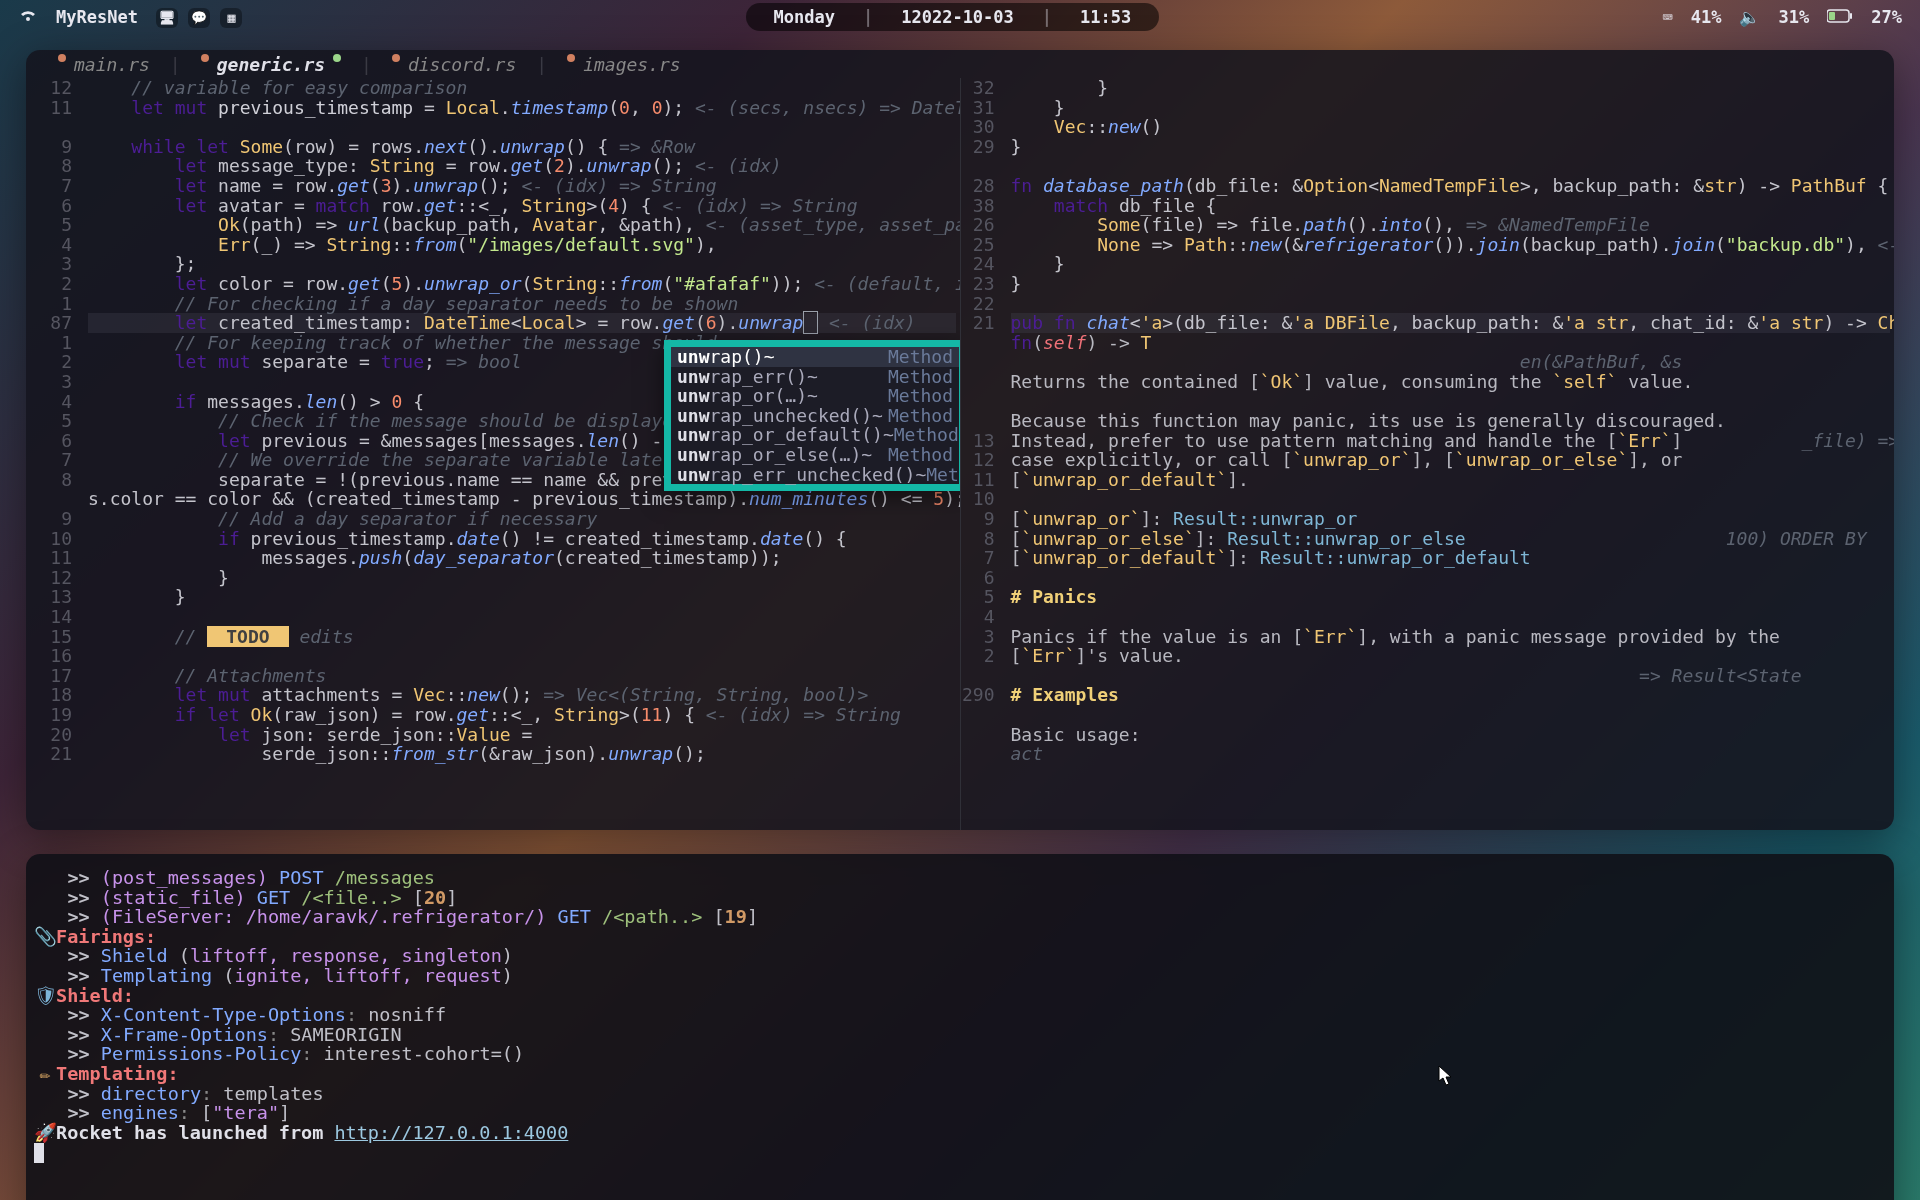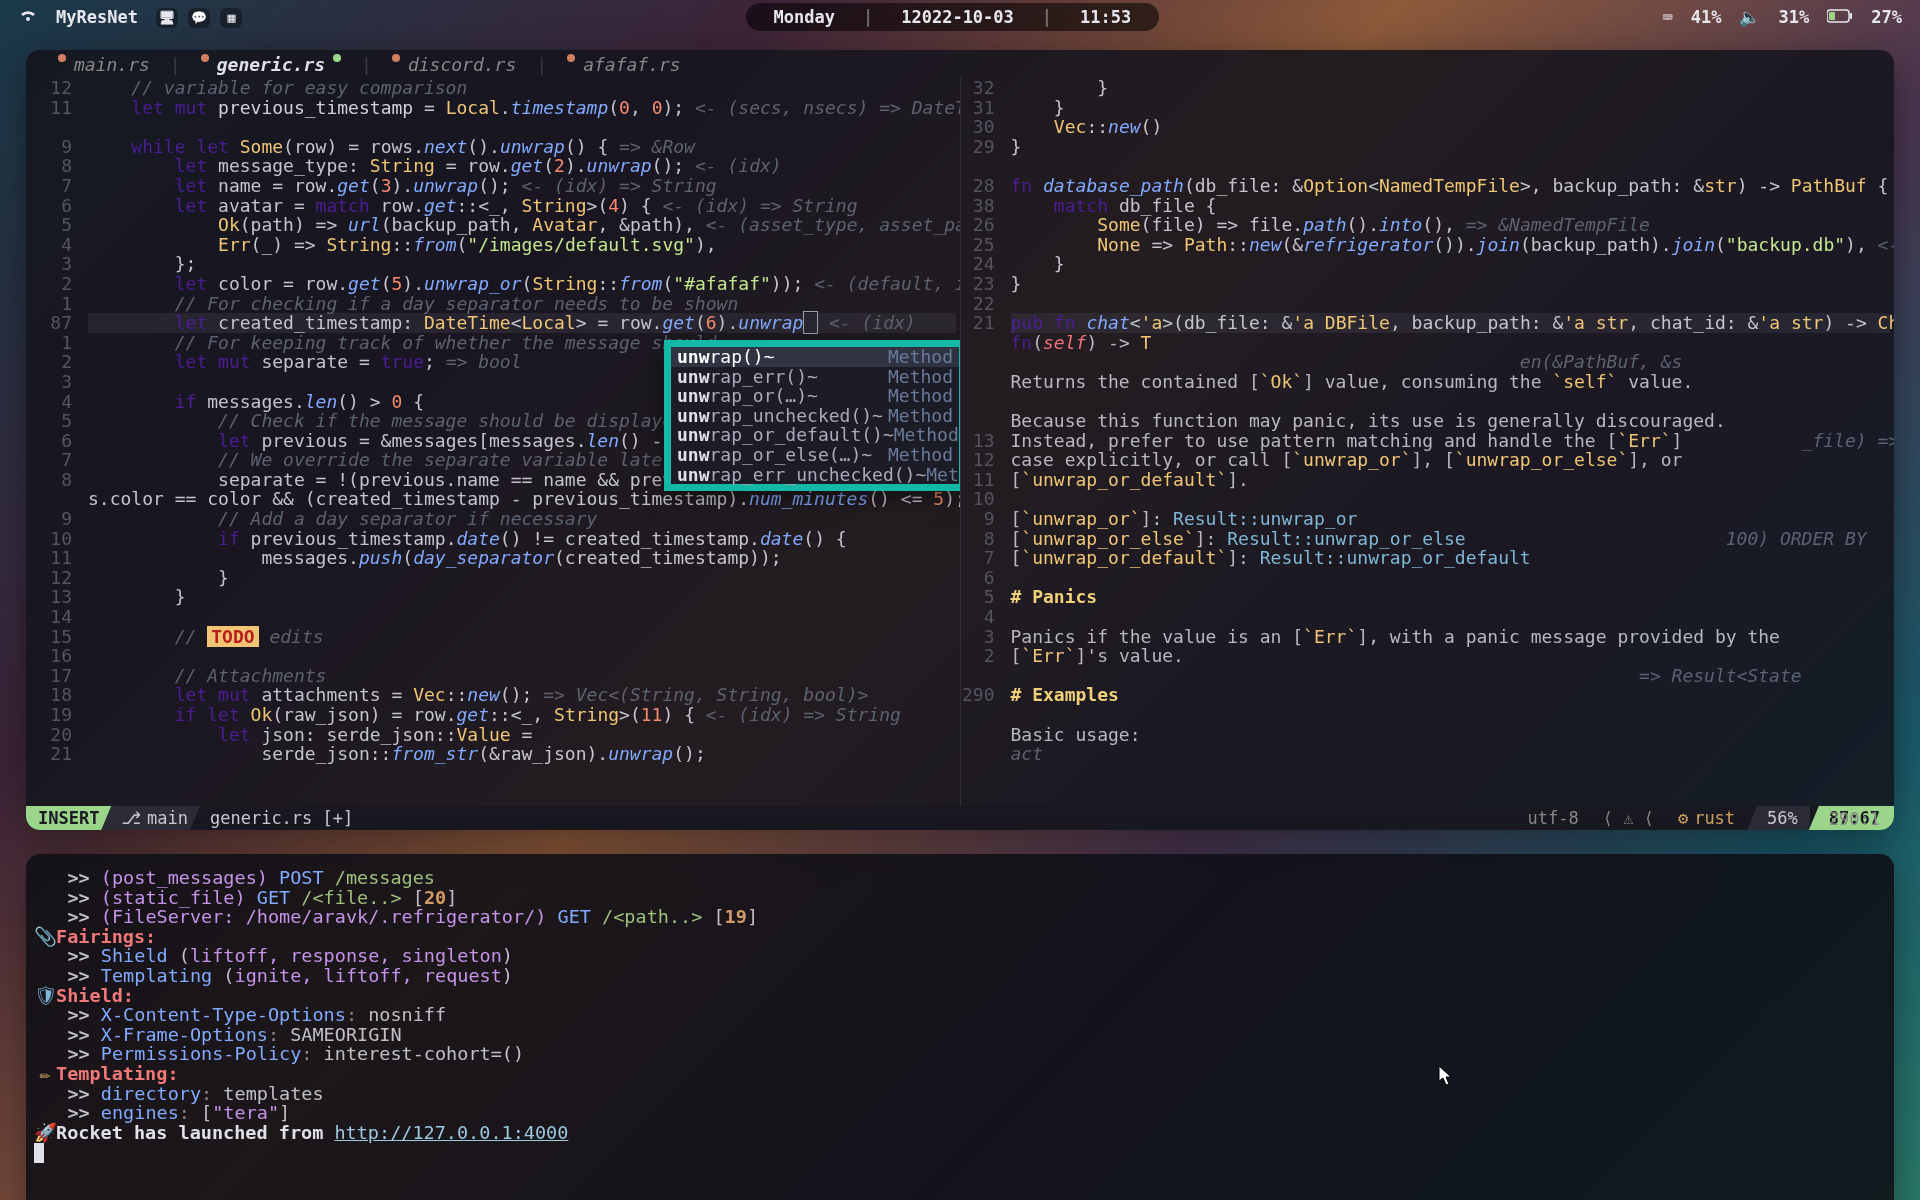--- a/index.html
+++ b/index.html
@@ -94,21 +94,21 @@
     color:#c4c4cc;
   }
   .kw { color:#4c1d95; }
   .fn { color:#82aaff; font-style: italic; }
   .ty { color:#f0c674; }
   .str { color:#c3e88d; }
   .num { color:#f78c6c; }
   .com { color:#5c6370; font-style: italic; }
   .hint { color:#5c6370; font-style: italic; }
   .mut { color:#f07178; font-style: italic; }
-  .todo { background:#f0c674; color:#b91c1c; font-weight:700; padding:0 4px;}
+  .todo { background:#f0c674; color:#404040; font-weight:700; padding:0 19px;}
   .ident { color:#d0d0d8; }
   .cursor-box { border:1px solid #9aa0aa; padding:0 1px;}
   .hl-line { background: rgba(80,80,95,.25); }
 
   
   .popup {
     position:absolute;
     left: 638px; top: 262px;
     width: 302px;
     background: #1c1c26;
@@ -248,21 +248,21 @@
         <span class="mod-dot"></span>
       </div>
       <span class="tab-sep">|</span>
       <div class="tab">
         <span class="dot" style="background: rgb(208, 128, 96);"></span>
         <span>discord.rs</span>
       </div>
       <span class="tab-sep">|</span>
       <div class="tab">
         <span class="dot" style="background: rgb(208, 128, 96);"></span>
-        <span>afafaf.rs</span>
+        <span>images.rs</span>
       </div>
     </div>
 
   <div class="panes">
 
     <div class="pane pane-left">
       <div class="gutter" id="gutter-left">
           <div>12</div>
           <div>11</div>
           <div>&nbsp;</div>
@@ -365,40 +365,20 @@
           <div>4</div>
           <div>3</div>
           <div>2</div>
           <div>&nbsp;</div>
           <div>290</div>
         </div>
       <div class="code" id="code-right"><div><span>        }</span></div><div><span>    }</span></div><div>    <span class="ty">Vec</span>::<span class="fn">new</span>()</div><div><span>}</span></div><div><span>&nbsp;</span></div><div><span class="kw">fn</span> <span class="fn">database_path</span>(db_file: &amp;<span class="ty">Option</span>&lt;<span class="ty">NamedTempFile</span>&gt;, backup_path: &amp;<span class="ty">str</span>) -&gt; <span class="ty">PathBuf</span> {</div><div>    <span class="kw">match</span> db_file {</div><div>        <span class="ty">Some</span>(file) =&gt; file.<span class="fn">path</span>().<span class="fn">into</span>(), <span class="hint">=&gt; &amp;NamedTempFile</span></div><div>        <span class="ty">None</span> =&gt; <span class="ty">Path</span>::<span class="fn">new</span>(&amp;<span class="fn">refrigerator</span>()).<span class="fn">join</span>(backup_path).<span class="fn">join</span>(<span class="str">"backup.db"</span>), <span class="hint">&lt;- (path</span></div><div><span>    }</span></div><div><span>}</span></div><div><span>&nbsp;</span></div><div class="hl-line"><span class="kw">pub fn</span> <span class="fn">chat</span>&lt;<span class="ty">'a</span>&gt;(db_file: &amp;<span class="ty">'a</span> <span class="ty">DBFile</span>, backup_path: &amp;<span class="ty">'a</span> <span class="ty">str</span>, chat_id: &amp;<span class="ty">'a</span> <span class="ty">str</span>) -&gt; <span class="ty">ChatCont</span></div><div><span class="doc-body"><span class="kw">fn</span>(<span class="mut">self</span>) -&gt; <span class="ty">T</span></span></div><div><span class="doc-body">                                               <span class="hint">en(&amp;PathBuf, &amp;s</span></span></div><div><span class="doc-body">Returns the contained [<span class="code-inline">`Ok`</span>] value, consuming the <span class="code-inline">`self`</span> value.</span></div><div><span>&nbsp;</span></div><div><span class="doc-body">Because this function may panic, its use is generally discouraged.</span></div><div><span class="doc-body">Instead, prefer to use pattern matching and handle the [<span class="code-inline">`Err`</span>]           <span class="hint">_file) =&gt; &amp;Pat</span></span></div><div><span class="doc-body">case explicitly, or call [<span class="code-inline">`unwrap_or`</span>], [<span class="code-inline">`unwrap_or_else`</span>], or</span></div><div><span class="doc-body">[<span class="code-inline">`unwrap_or_default`</span>].</span></div><div><span>&nbsp;</span></div><div><span class="doc-body">[<span class="code-inline">`unwrap_or`</span>]: <span class="link">Result::unwrap_or</span></span></div><div><span class="doc-body">[<span class="code-inline">`unwrap_or_else`</span>]: <span class="link">Result::unwrap_or_else</span>                        <span class="hint">100) ORDER BY</span></span></div><div><span class="doc-body">[<span class="code-inline">`unwrap_or_default`</span>]: <span class="link">Result::unwrap_or_default</span></span></div><div><span>&nbsp;</span></div><div><span class="doc-body"><span class="h"># Panics</span></span></div><div><span>&nbsp;</span></div><div><span class="doc-body">Panics if the value is an [<span class="code-inline">`Err`</span>], with a panic message provided by the</span></div><div><span class="doc-body">[<span class="code-inline">`Err`</span>]'s value.</span></div><div><span class="doc-body">                                                          <span class="hint">=&gt; Result&lt;State</span></span></div><div><span class="doc-body"><span class="h"># Examples</span></span></div><div><span>&nbsp;</span></div><div><span class="doc-body">Basic usage:</span></div><div><span class="hint">act</span></div></div>
     </div>
   </div>
 
-  <div class="statusline">
-    <div class="sl-seg sl-mode">INSERT</div>
-    <div class="sl-seg sl-branch">
-      <span style="margin-right:6px;">⎇</span>
-      <span>main</span>
-    </div>
-    <div class="sl-seg sl-file">generic.rs [+]</div>
-
-    <div class="sl-right">
-      <div class="sl-seg sl-enc">utf-8</div>
-      <div class="sl-seg sl-enc">⟨ ⚠ ⟨</div>
-      <div class="sl-seg sl-rust">
-        <span style="margin-right:6px;">⚙</span>
-        <span>rust</span>
-      </div>
-      <div class="sl-seg sl-pct">56%</div>
-      <div class="sl-seg sl-pos">87:67</div>
-    </div>
-    <div class="statusline-right" style="right:14px; bottom:1px;">290:1</div>
-  </div>
 </div>
 
 <div class="terminal-window">
   <div class="term" id="term"><div>   <span class="arrow">&gt;&gt;</span> <span class="route">(post_messages)</span> <span class="method">POST</span> <span class="path">/messages</span></div><div>   <span class="arrow">&gt;&gt;</span> <span class="route">(static_file)</span> <span class="method">GET</span> <span class="path">/&lt;file..&gt;</span> [<span class="num">20</span>]</div><div>   <span class="arrow">&gt;&gt;</span> <span class="route">(FileServer: /home/aravk/.refrigerator/)</span> <span class="method">GET</span> <span class="path">/&lt;path..&gt;</span> [<span class="num">19</span>]</div><div><span class="ticon" style="color:#7db4d8">📎</span><span class="head">Fairings:</span></div><div>   <span class="arrow">&gt;&gt;</span> <span class="method">Shield</span> (<span class="route">liftoff, response, singleton</span>)</div><div>   <span class="arrow">&gt;&gt;</span> <span class="method">Templating</span> (<span class="route">ignite, liftoff, request</span>)</div><div><span class="ticon" style="color:#7db4d8">🛡</span><span class="head">Shield:</span></div><div>   <span class="arrow">&gt;&gt;</span> <span class="method">X-Content-Type-Options</span><span class="grey">:</span> nosniff</div><div>   <span class="arrow">&gt;&gt;</span> <span class="method">X-Frame-Options</span><span class="grey">:</span> SAMEORIGIN</div><div>   <span class="arrow">&gt;&gt;</span> <span class="method">Permissions-Policy</span><span class="grey">:</span> interest-cohort=()</div><div><span class="ticon" style="color:#d0a060">✏</span><span class="head">Templating:</span></div><div>   <span class="arrow">&gt;&gt;</span> <span class="method">directory</span><span class="grey">:</span> templates</div><div>   <span class="arrow">&gt;&gt;</span> <span class="method">engines</span><span class="grey">:</span> [<span class="route">"tera"</span>]</div><div><span class="ticon" style="color:#f08050">🚀</span><span style="color:#e0e0e8;font-weight:700">Rocket has launched from </span><span class="link">http://127.0.0.1:4000</span></div><div><span class="cursor"></span></div></div>
 </div>
 
 <svg class="mouse-cursor" viewBox="0 0 16 22">
   <path d="M1 1 L1 16 L5 13 L8 20 L11 19 L8 12 L13 12 Z" fill="#fff" stroke="#000" stroke-width="1"></path>
 </svg>
 

